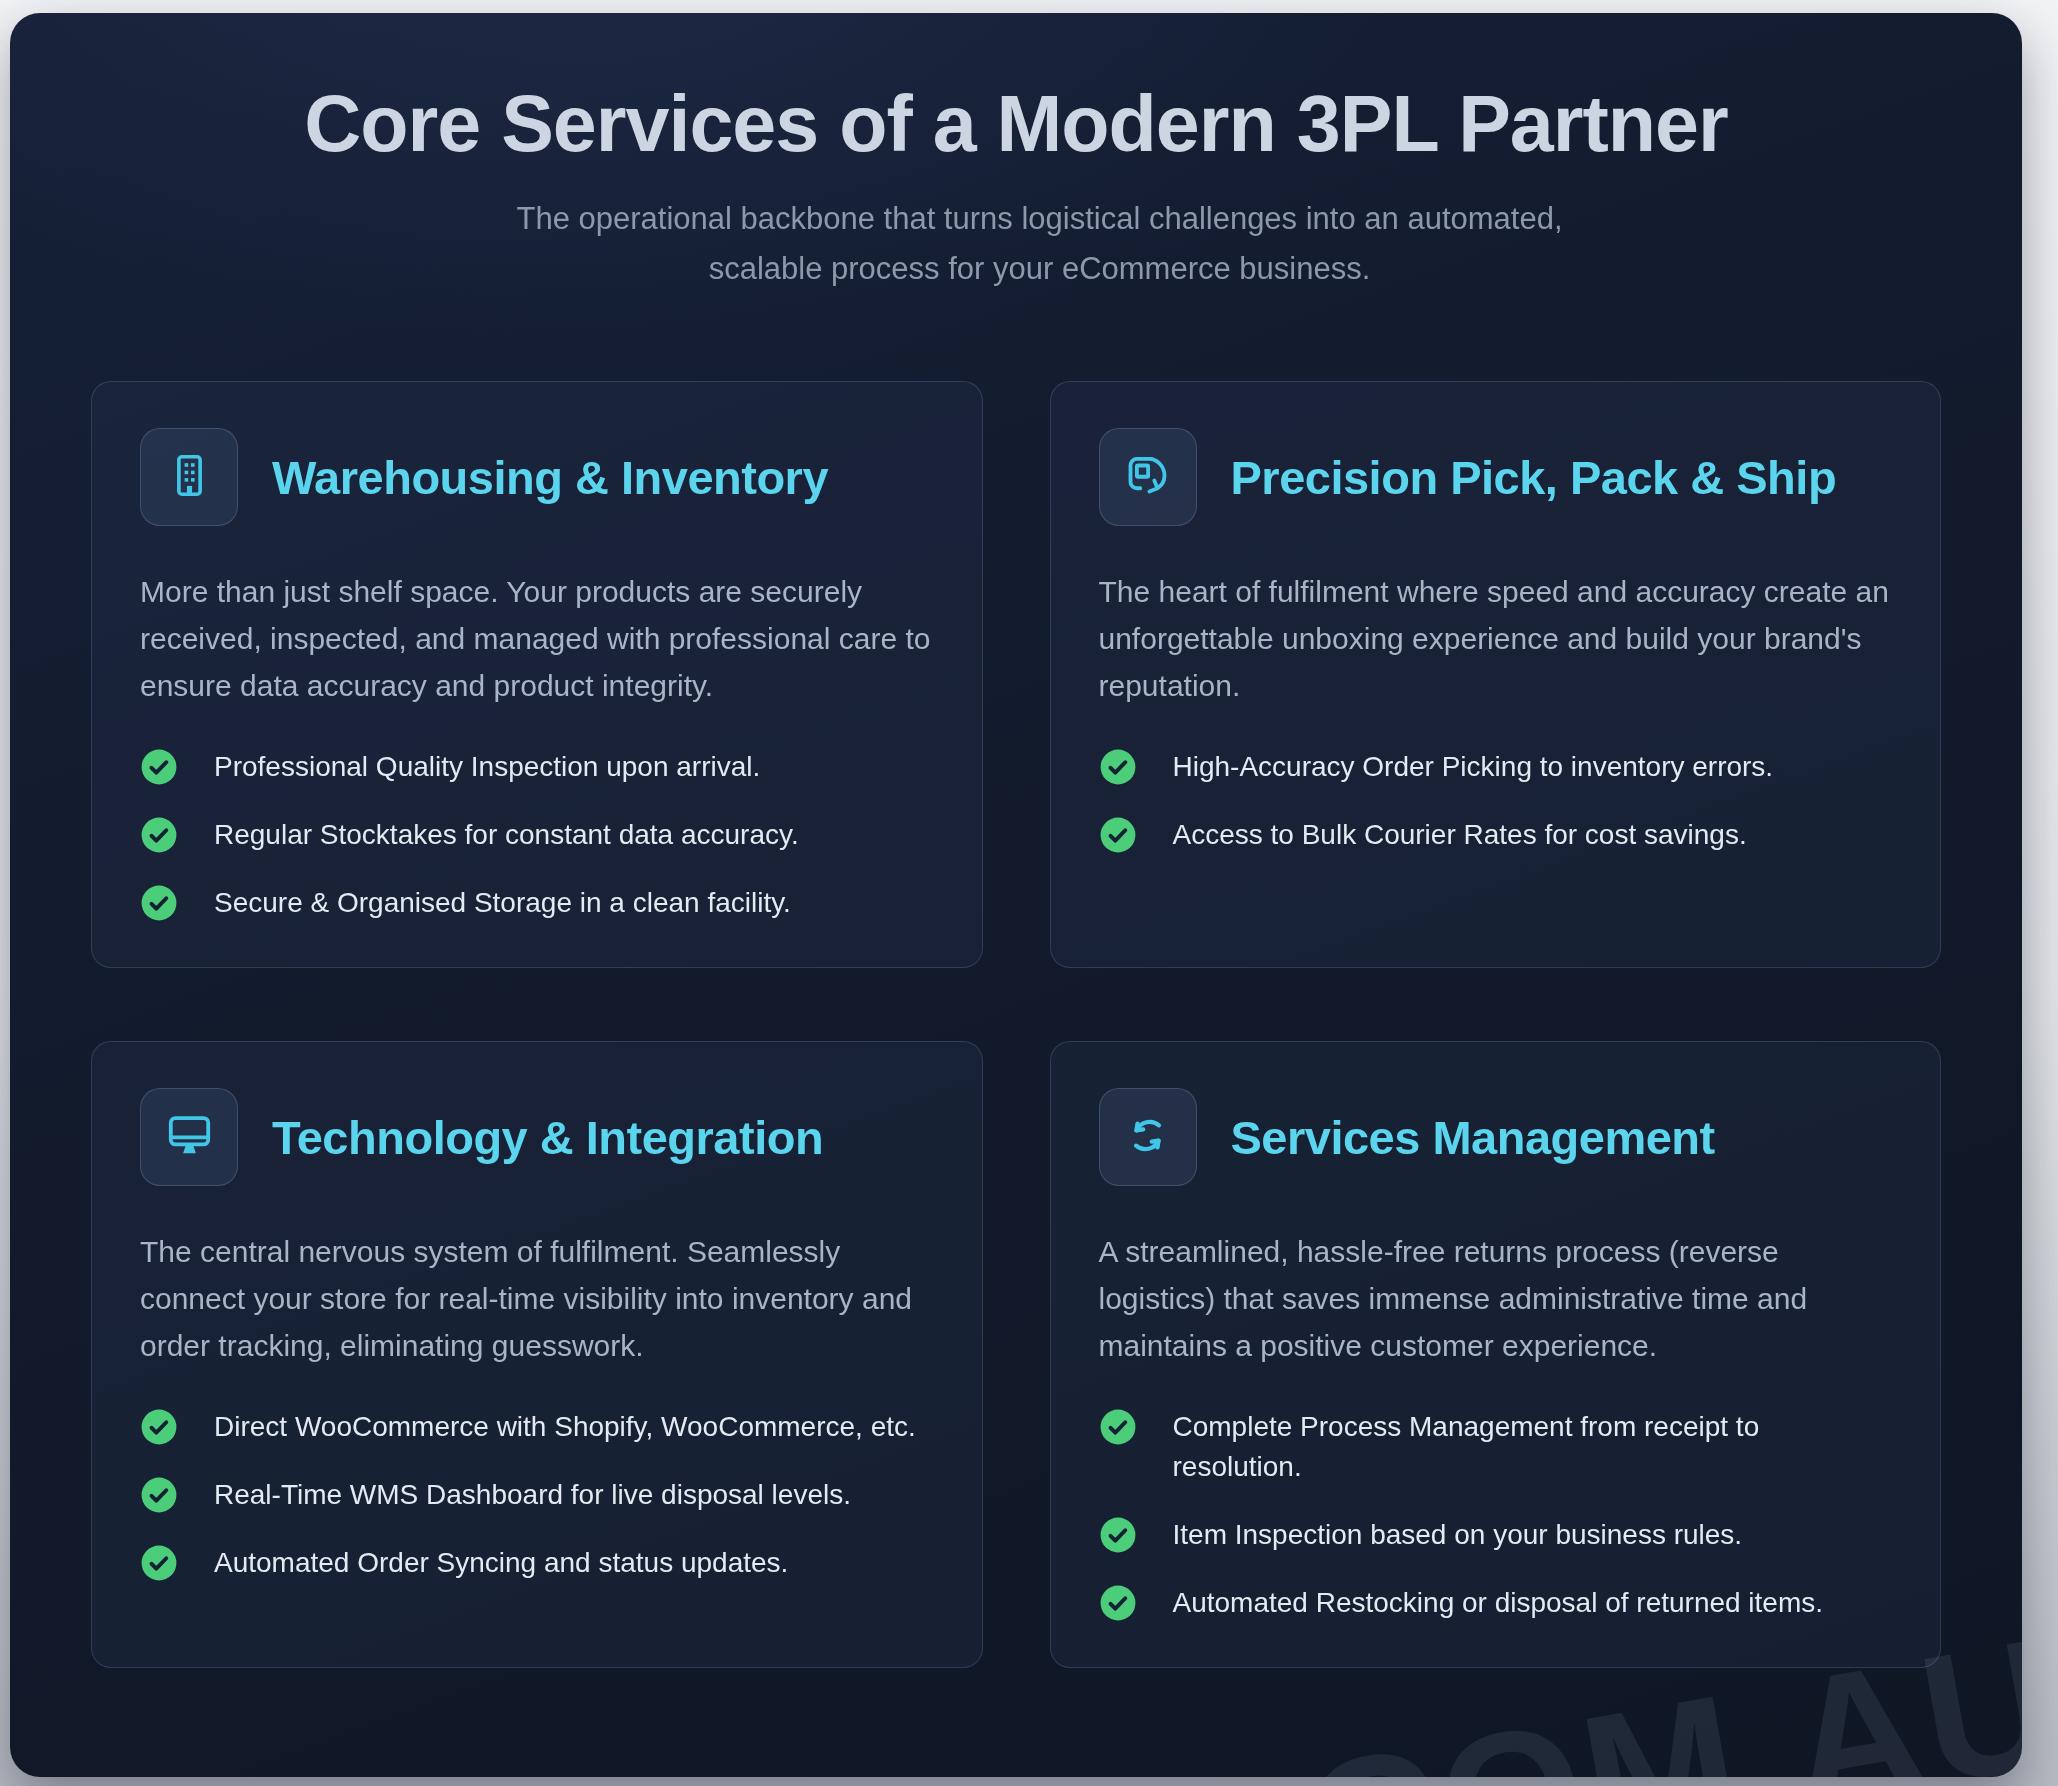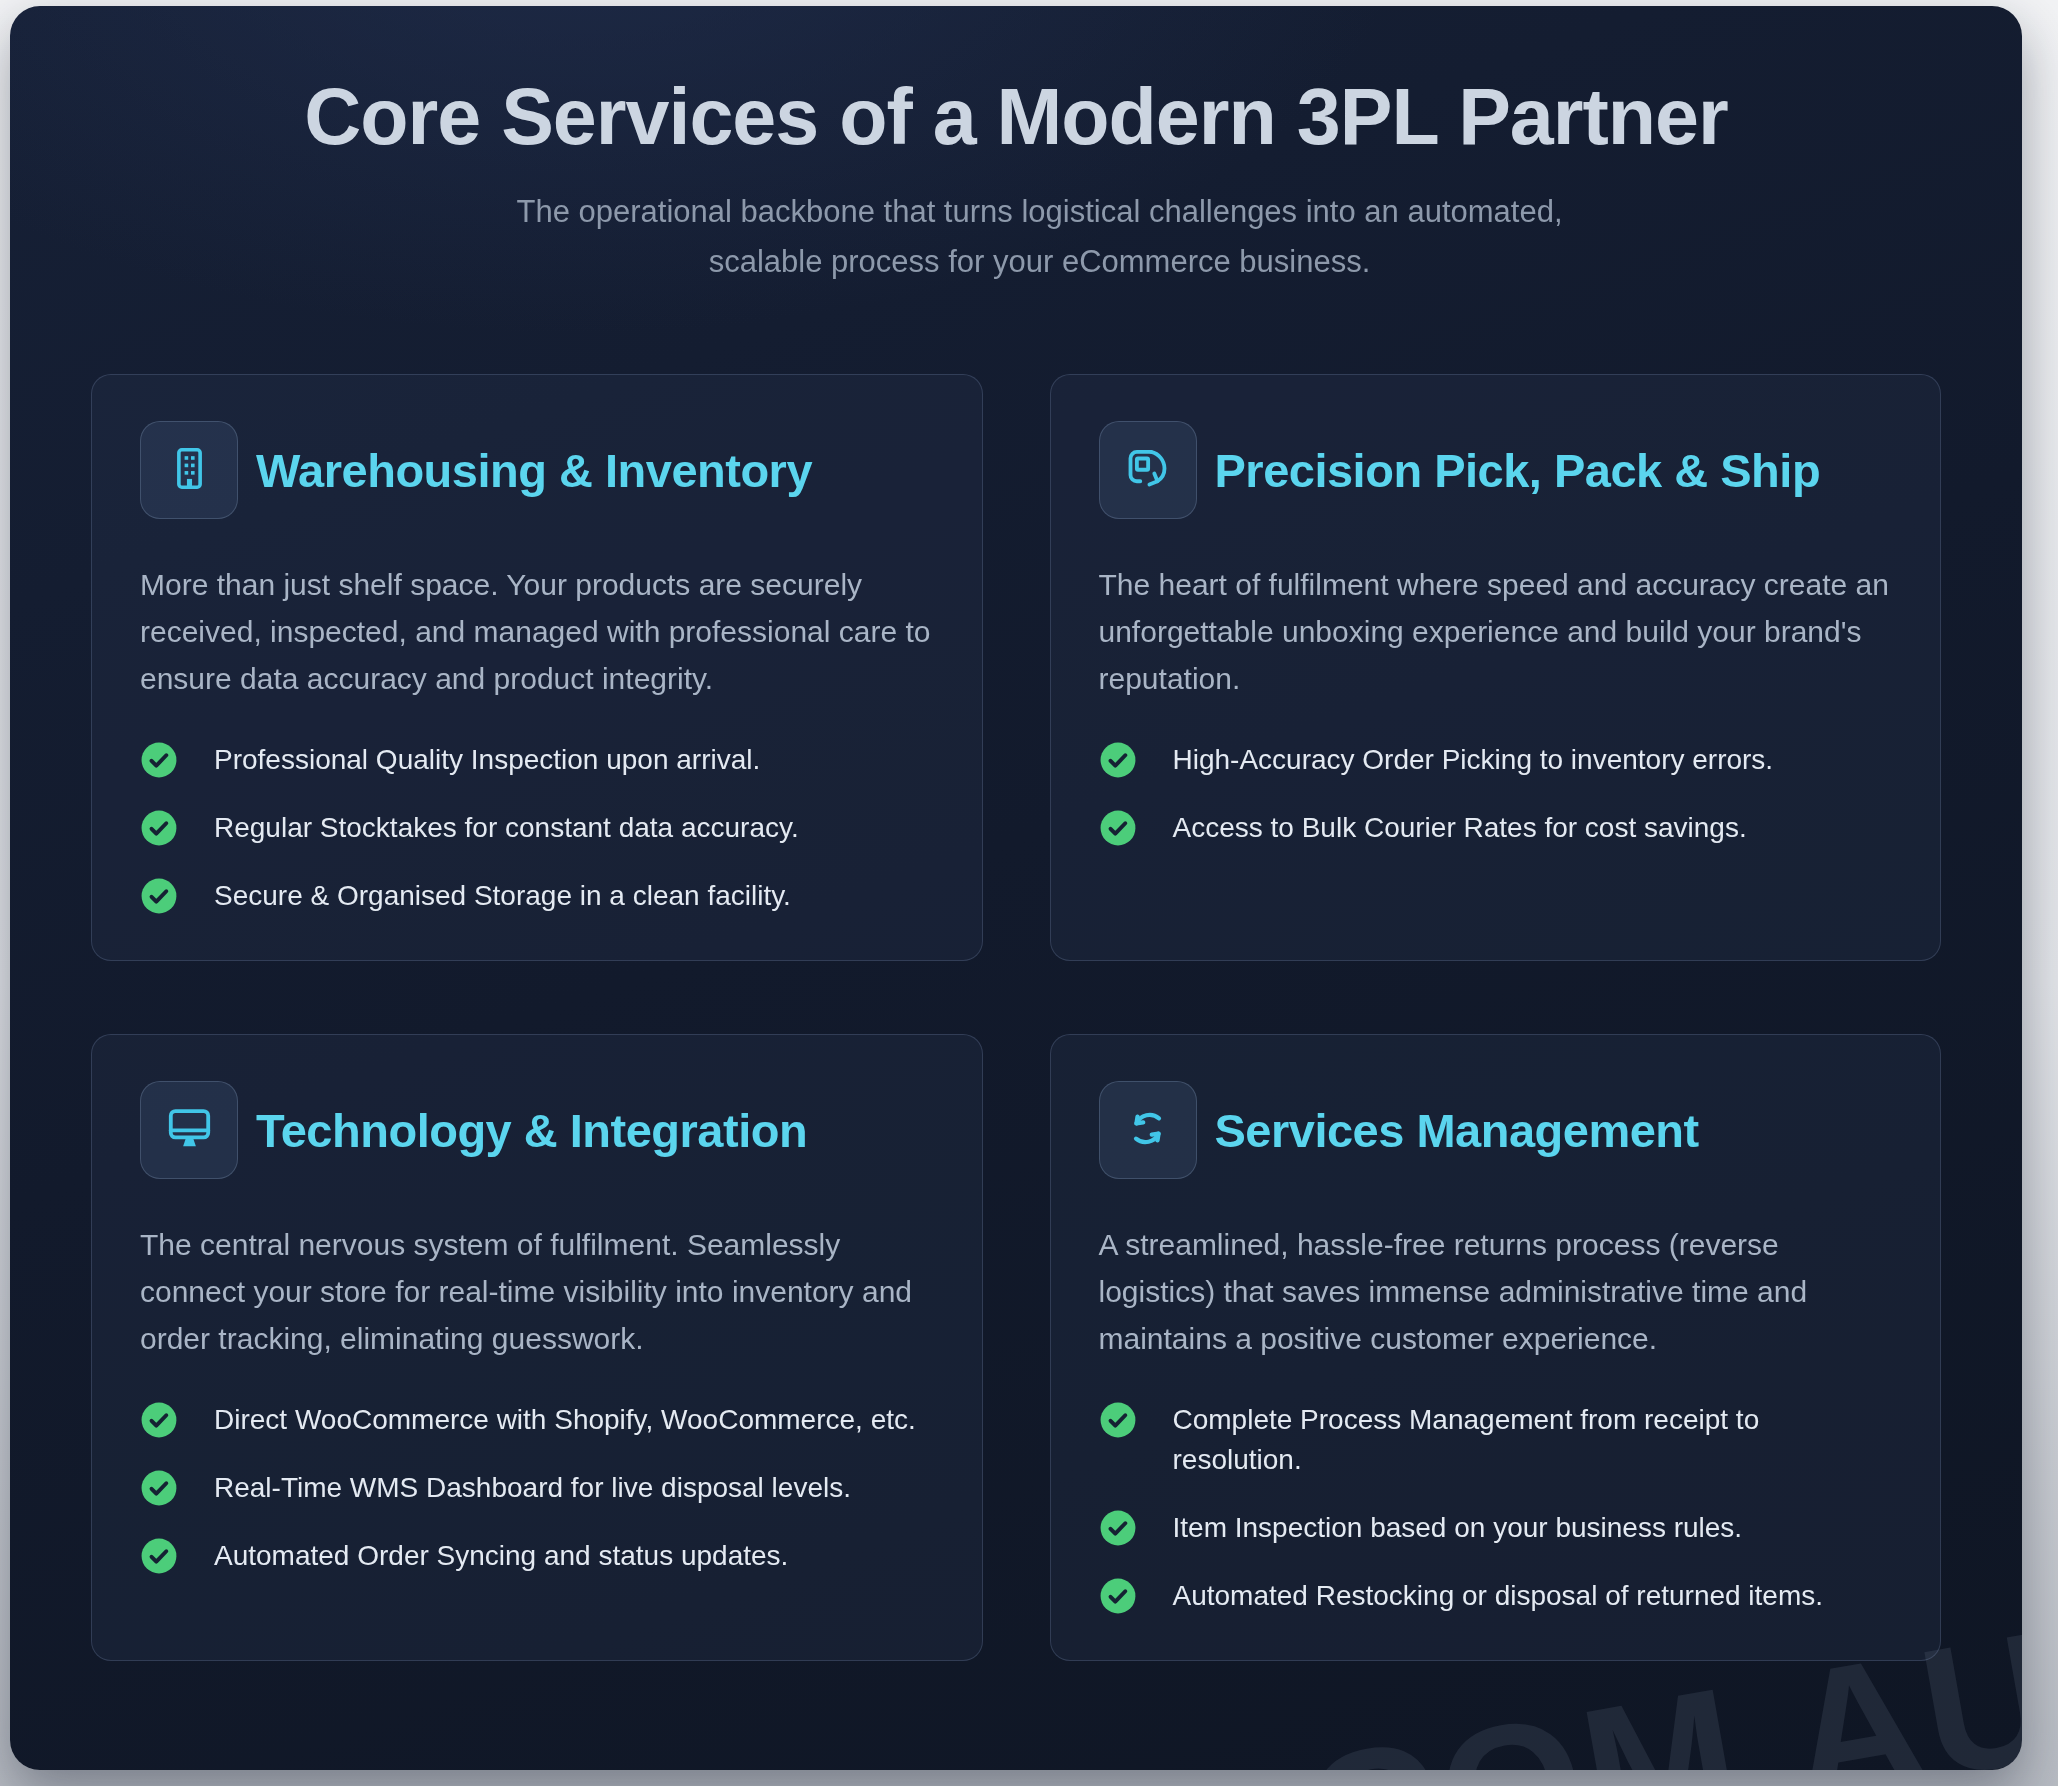--- a/index.html
+++ b/index.html
@@ -2,21 +2,21 @@
 <html><head>
 <meta charset="utf-8">
 <style>
   html,body { margin:0; padding:0; }
   body {
     width:2058px; height:1786px; position:relative; overflow:hidden;
     background: linear-gradient(180deg,#f2f3f5 0%,#e4e6ea 55%,#b8bcc3 100%);
     font-family:"Liberation Sans","DejaVu Sans",sans-serif;
   }
   .container {
-    position:absolute; left:10px; top:6px; width:2012px; height:1764px;
+    position:absolute; left:10px; top:13px; width:2012px; height:1764px;
     border-radius:30px; overflow:hidden;
     background:
       radial-gradient(1386px 693px at 28% -5%, rgba(36,50,84,.55) 0%, rgba(36,50,84,0) 60%),
       linear-gradient(160deg,#162036 0%,#121a2c 48%,#0f1624 100%);
     box-shadow: 0 22px 54px rgba(15,23,42,.38);
   }
   header { text-align:center; padding-top:65px; position:relative; z-index:2; }
   .page-title {
     margin:0; font-size:79px; font-weight:700; color:#ccd5e1; letter-spacing:-1px;
   }
@@ -25,21 +25,21 @@
     position:relative; z-index:2;
     display:grid; grid-template-columns:1fr 1fr; column-gap:67px; row-gap:73px;
     padding:0 81px; margin-top:87px;
   }
   .card {
     background:rgba(35,48,72,0.36);
     border:1px solid rgba(108,130,162,0.30);
     border-radius:20px;
     padding:46px 48px 44px 48px;
   }
-  .card-header { display:flex; align-items:center; gap:18px; }
+  .card-header { display:flex; align-items:center; gap:34px; }
   .icon-tile {
     width:96px; height:96px; flex:0 0 96px; border-radius:20px;
     background:rgba(70,92,126,0.26);
     border:1px solid rgba(134,154,184,0.30);
     display:flex; align-items:center; justify-content:center;
   }
   .icon-tile svg { width:51px; height:51px; }
   .card-title { font-size:47px; font-weight:700; color:#5bd5ee; letter-spacing:-0.5px; }
   .card-desc { margin:42px 0 0 0; font-size:30px; line-height:47px; color:#a9b5c6; }
   ul.bullets { list-style:none; margin:38px 0 0 0; padding:0; }

